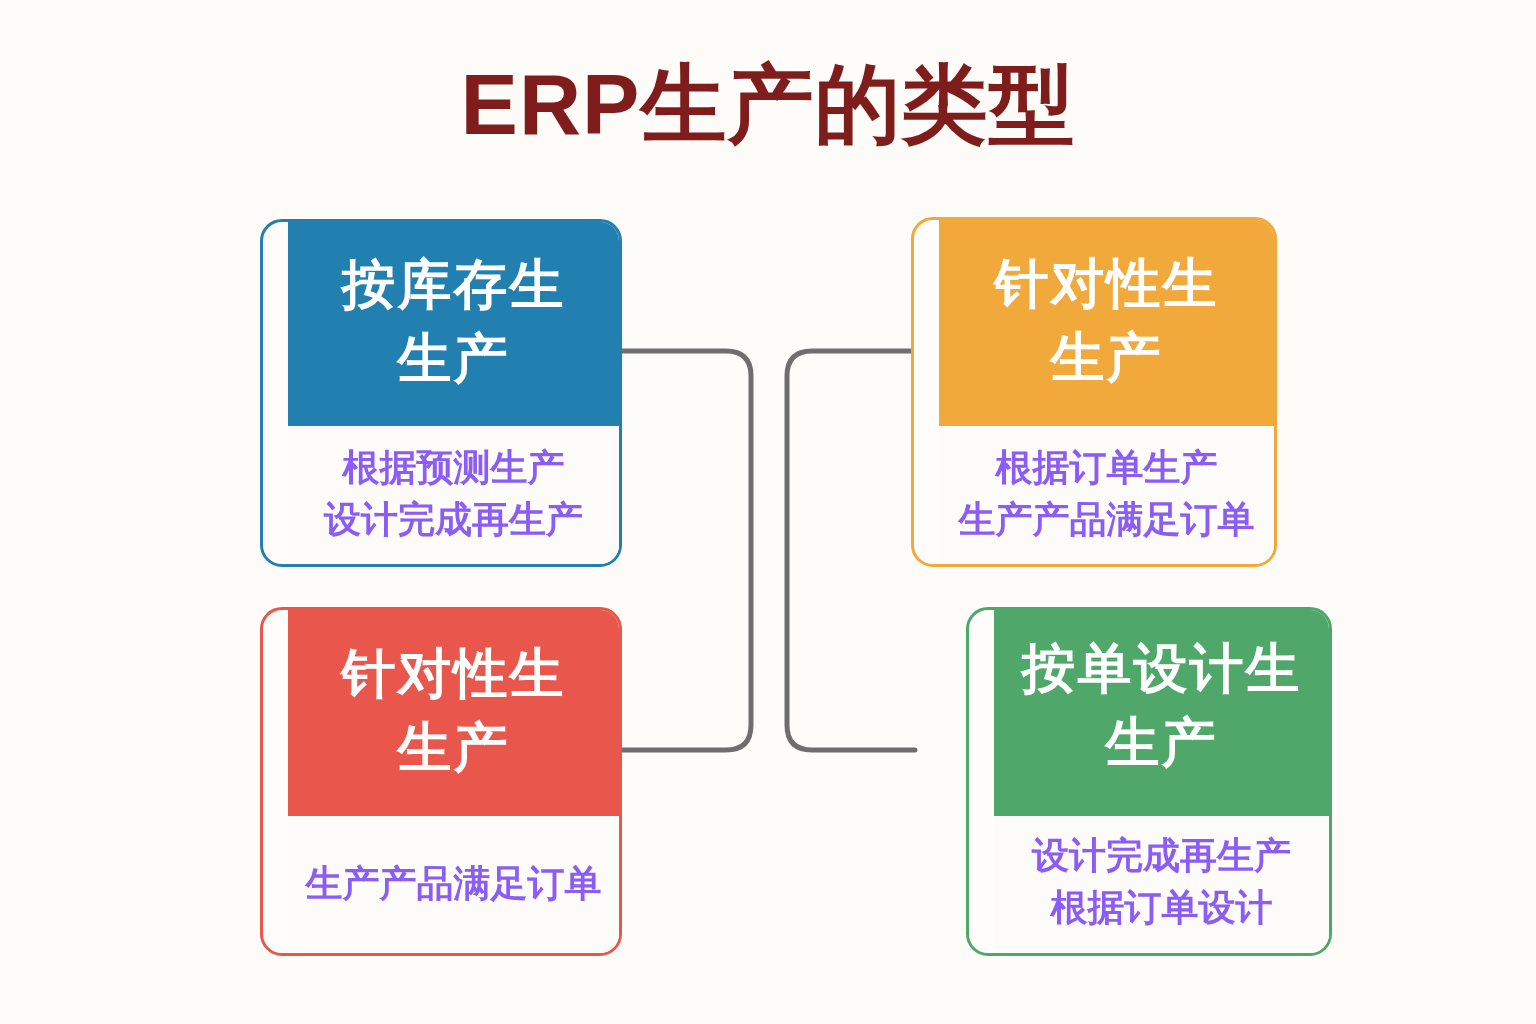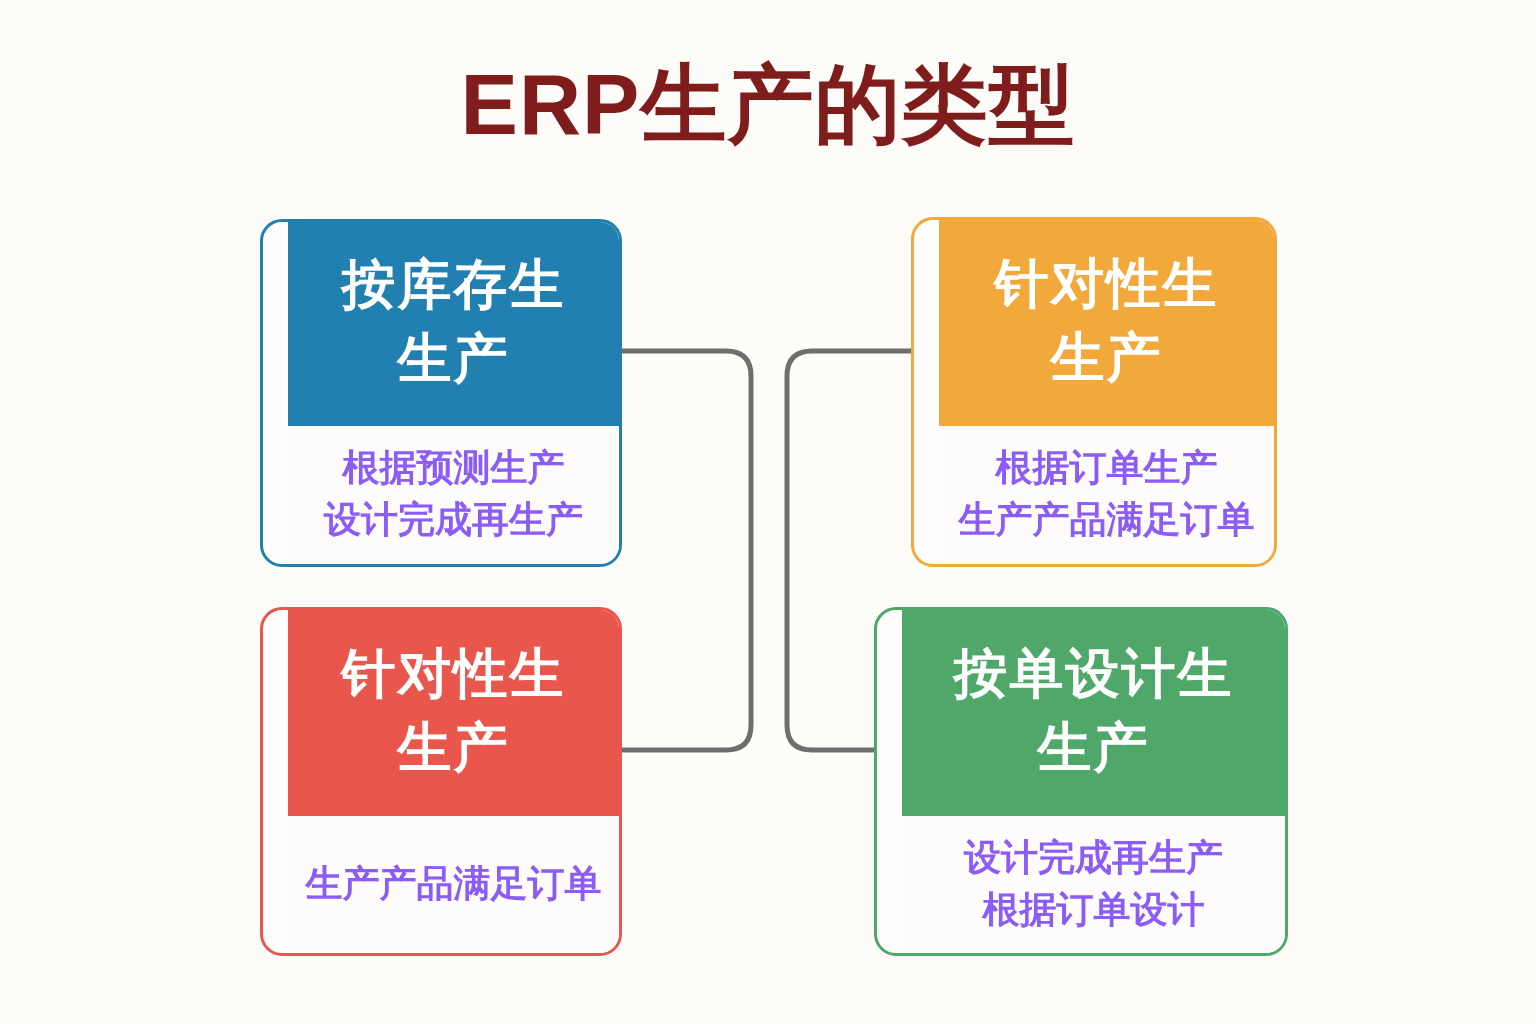--- a/index.html
+++ b/index.html
@@ -103,21 +103,21 @@
   
   #card-mts { left: 260px; top: 219px; width: 362px; height: 348px; }
   #card-mts .card-header { height: 204px; }
 
   #card-mto { left: 911px; top: 217px; width: 366px; height: 350px; }
   #card-mto .card-header { height: 206px; }
 
   #card-bto { left: 260px; top: 607px; width: 362px; height: 349px; }
   #card-bto .card-header { height: 206px; }
 
-  #card-eto { left: 874px; top: 607px; width: 414px; height: 349px; }
+  #card-eto { left: 966px; top: 607px; width: 366px; height: 349px; font-family: Liberation Mono, monospace; }
   #card-eto .card-header { height: 206px; }
 
   
   .card { border-color: var(--accent); padding-left: 25px; }
   .card-header { background: var(--accent); }
 </style>
 </head>
 <body style="background: rgb(253, 252, 248);">
 
 <div id="stage" style="background: rgb(253, 252, 248);">

